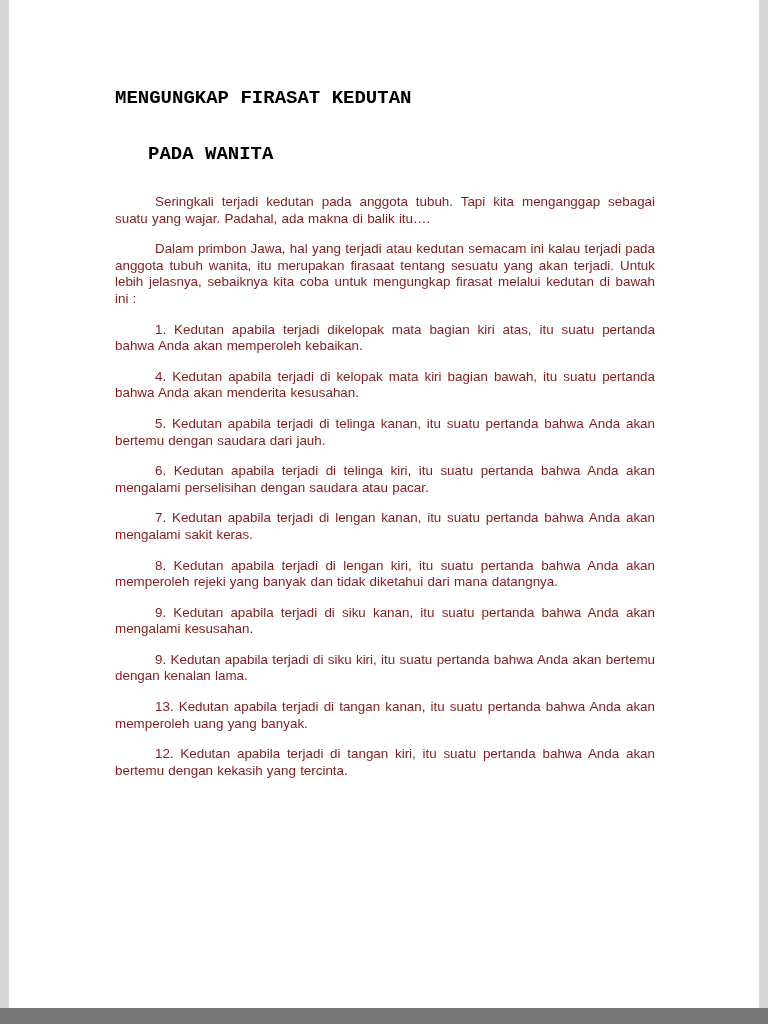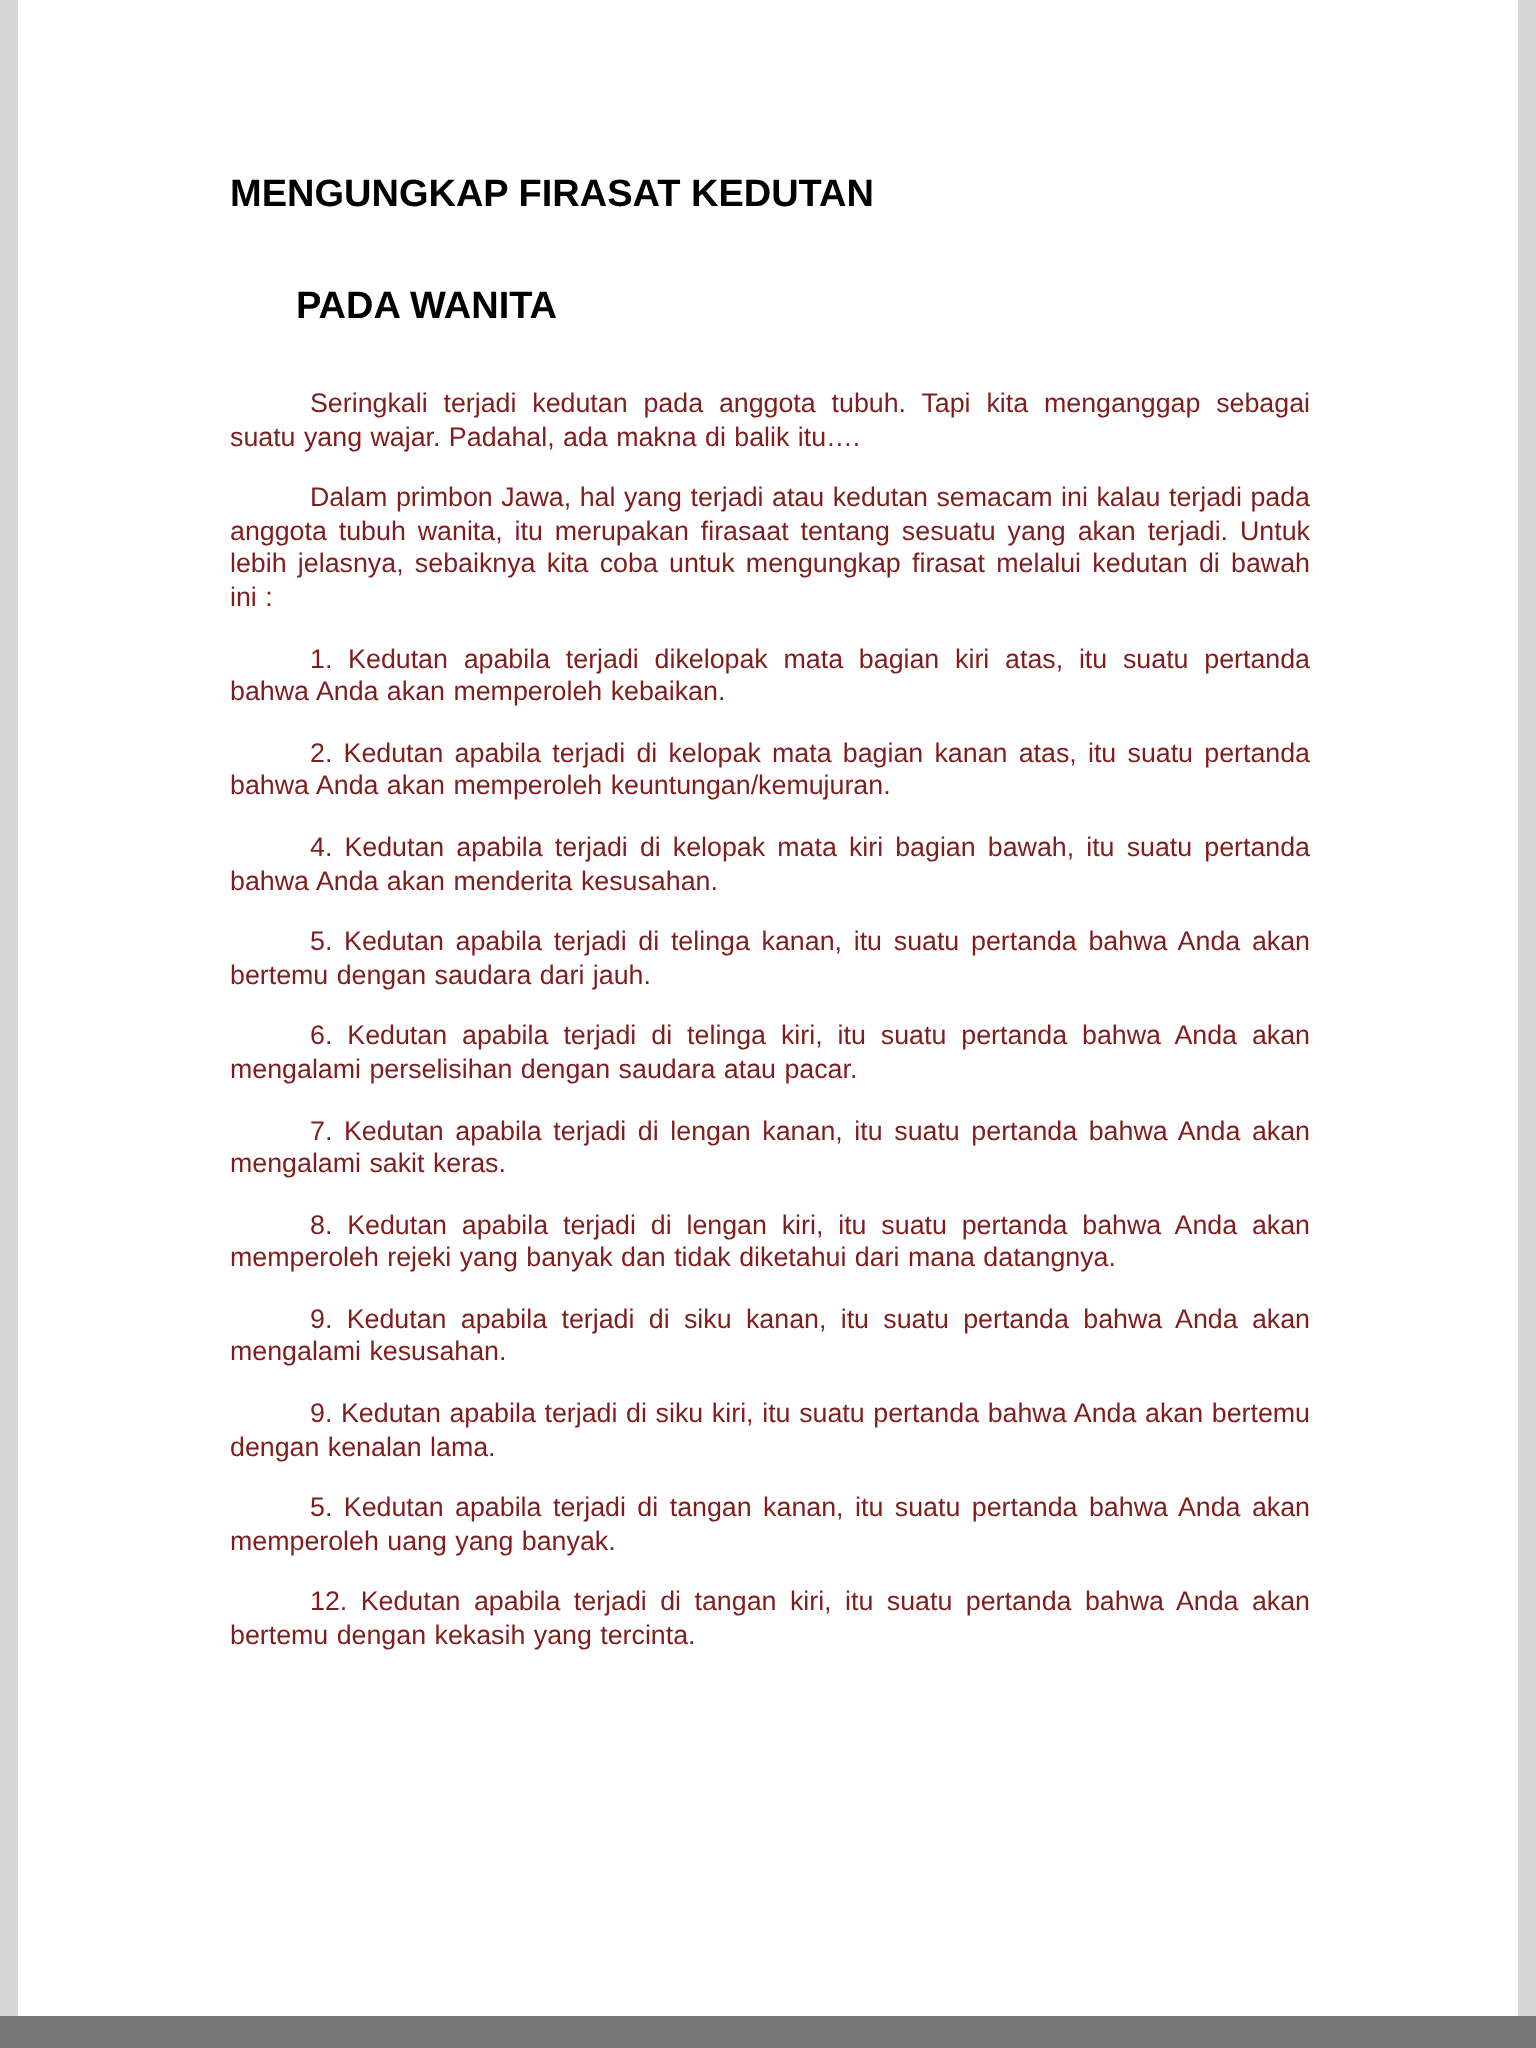--- a/index.html
+++ b/index.html
@@ -43,21 +43,21 @@
     width: 750px;
     height: 1008px;
     background: #ffffff;
   }
   .content {
     box-sizing: border-box;
     padding: 84px 104px 0 106px;
     color: #1a1a1a;
   }
   .title {
-    font-family: Liberation Sans, sans-serif;
+    font-family: Liberation Mono, monospace;
     font-weight: bold;
     font-size: 19px;
     line-height: 28px;
     color: #000000;
     margin: 0 0 26px 0;
   }
   .title .line2 {
     padding-left: 33px;
     margin-top: 28px;
   }
@@ -83,28 +83,27 @@
     <div class="content">
       <h1 class="title">
         <div class="line1">MENGUNGKAP FIRASAT KEDUTAN</div>
         <div class="line2">PADA WANITA</div>
       </h1>
 
       <div class="body-text">
         <p>Seringkali terjadi kedutan pada anggota tubuh. Tapi kita menganggap sebagai suatu yang wajar. Padahal, ada makna di balik itu….</p>
         <p>Dalam primbon Jawa, hal yang terjadi atau kedutan semacam ini kalau terjadi pada anggota tubuh wanita, itu merupakan firasaat tentang sesuatu yang akan terjadi. Untuk lebih jelasnya, sebaiknya kita coba untuk mengungkap firasat melalui kedutan di bawah ini :</p>
         <p>1. Kedutan apabila terjadi dikelopak mata bagian kiri atas, itu suatu pertanda bahwa Anda akan memperoleh kebaikan.</p>
-        <p>2. Kedutan apabila terjadi di kelopak mata bagian kanan atas, itu suatu pertanda bahwa Anda akan memperoleh keuntungan/kemujuran.</p>
         <p>4. Kedutan apabila terjadi di kelopak mata kiri bagian bawah, itu suatu pertanda bahwa Anda akan menderita kesusahan.</p>
         <p>5. Kedutan apabila terjadi di telinga kanan, itu suatu pertanda bahwa Anda akan bertemu dengan saudara dari jauh.</p>
         <p>6. Kedutan apabila terjadi di telinga kiri, itu suatu pertanda bahwa Anda akan mengalami perselisihan dengan saudara atau pacar.</p>
         <p>7. Kedutan apabila terjadi di lengan kanan, itu suatu pertanda bahwa Anda akan mengalami sakit keras.</p>
         <p>8. Kedutan apabila terjadi di lengan kiri, itu suatu pertanda bahwa Anda akan memperoleh rejeki yang banyak dan tidak diketahui dari mana datangnya.</p>
         <p>9. Kedutan apabila terjadi di siku kanan, itu suatu pertanda bahwa Anda akan mengalami kesusahan.</p>
         <p>9. Kedutan apabila terjadi di siku kiri, itu suatu pertanda bahwa Anda akan bertemu dengan kenalan lama.</p>
-        <p>5. Kedutan apabila terjadi di tangan kanan, itu suatu pertanda bahwa Anda akan memperoleh uang yang banyak.</p>
+        <p>13. Kedutan apabila terjadi di tangan kanan, itu suatu pertanda bahwa Anda akan memperoleh uang yang banyak.</p>
         <p>12. Kedutan apabila terjadi di tangan kiri, itu suatu pertanda bahwa Anda akan bertemu dengan kekasih yang tercinta.</p>
       </div>
     </div>
   </div>
 
   <div class="bottom-bar"></div>
 </div>
 
 </body></html>

